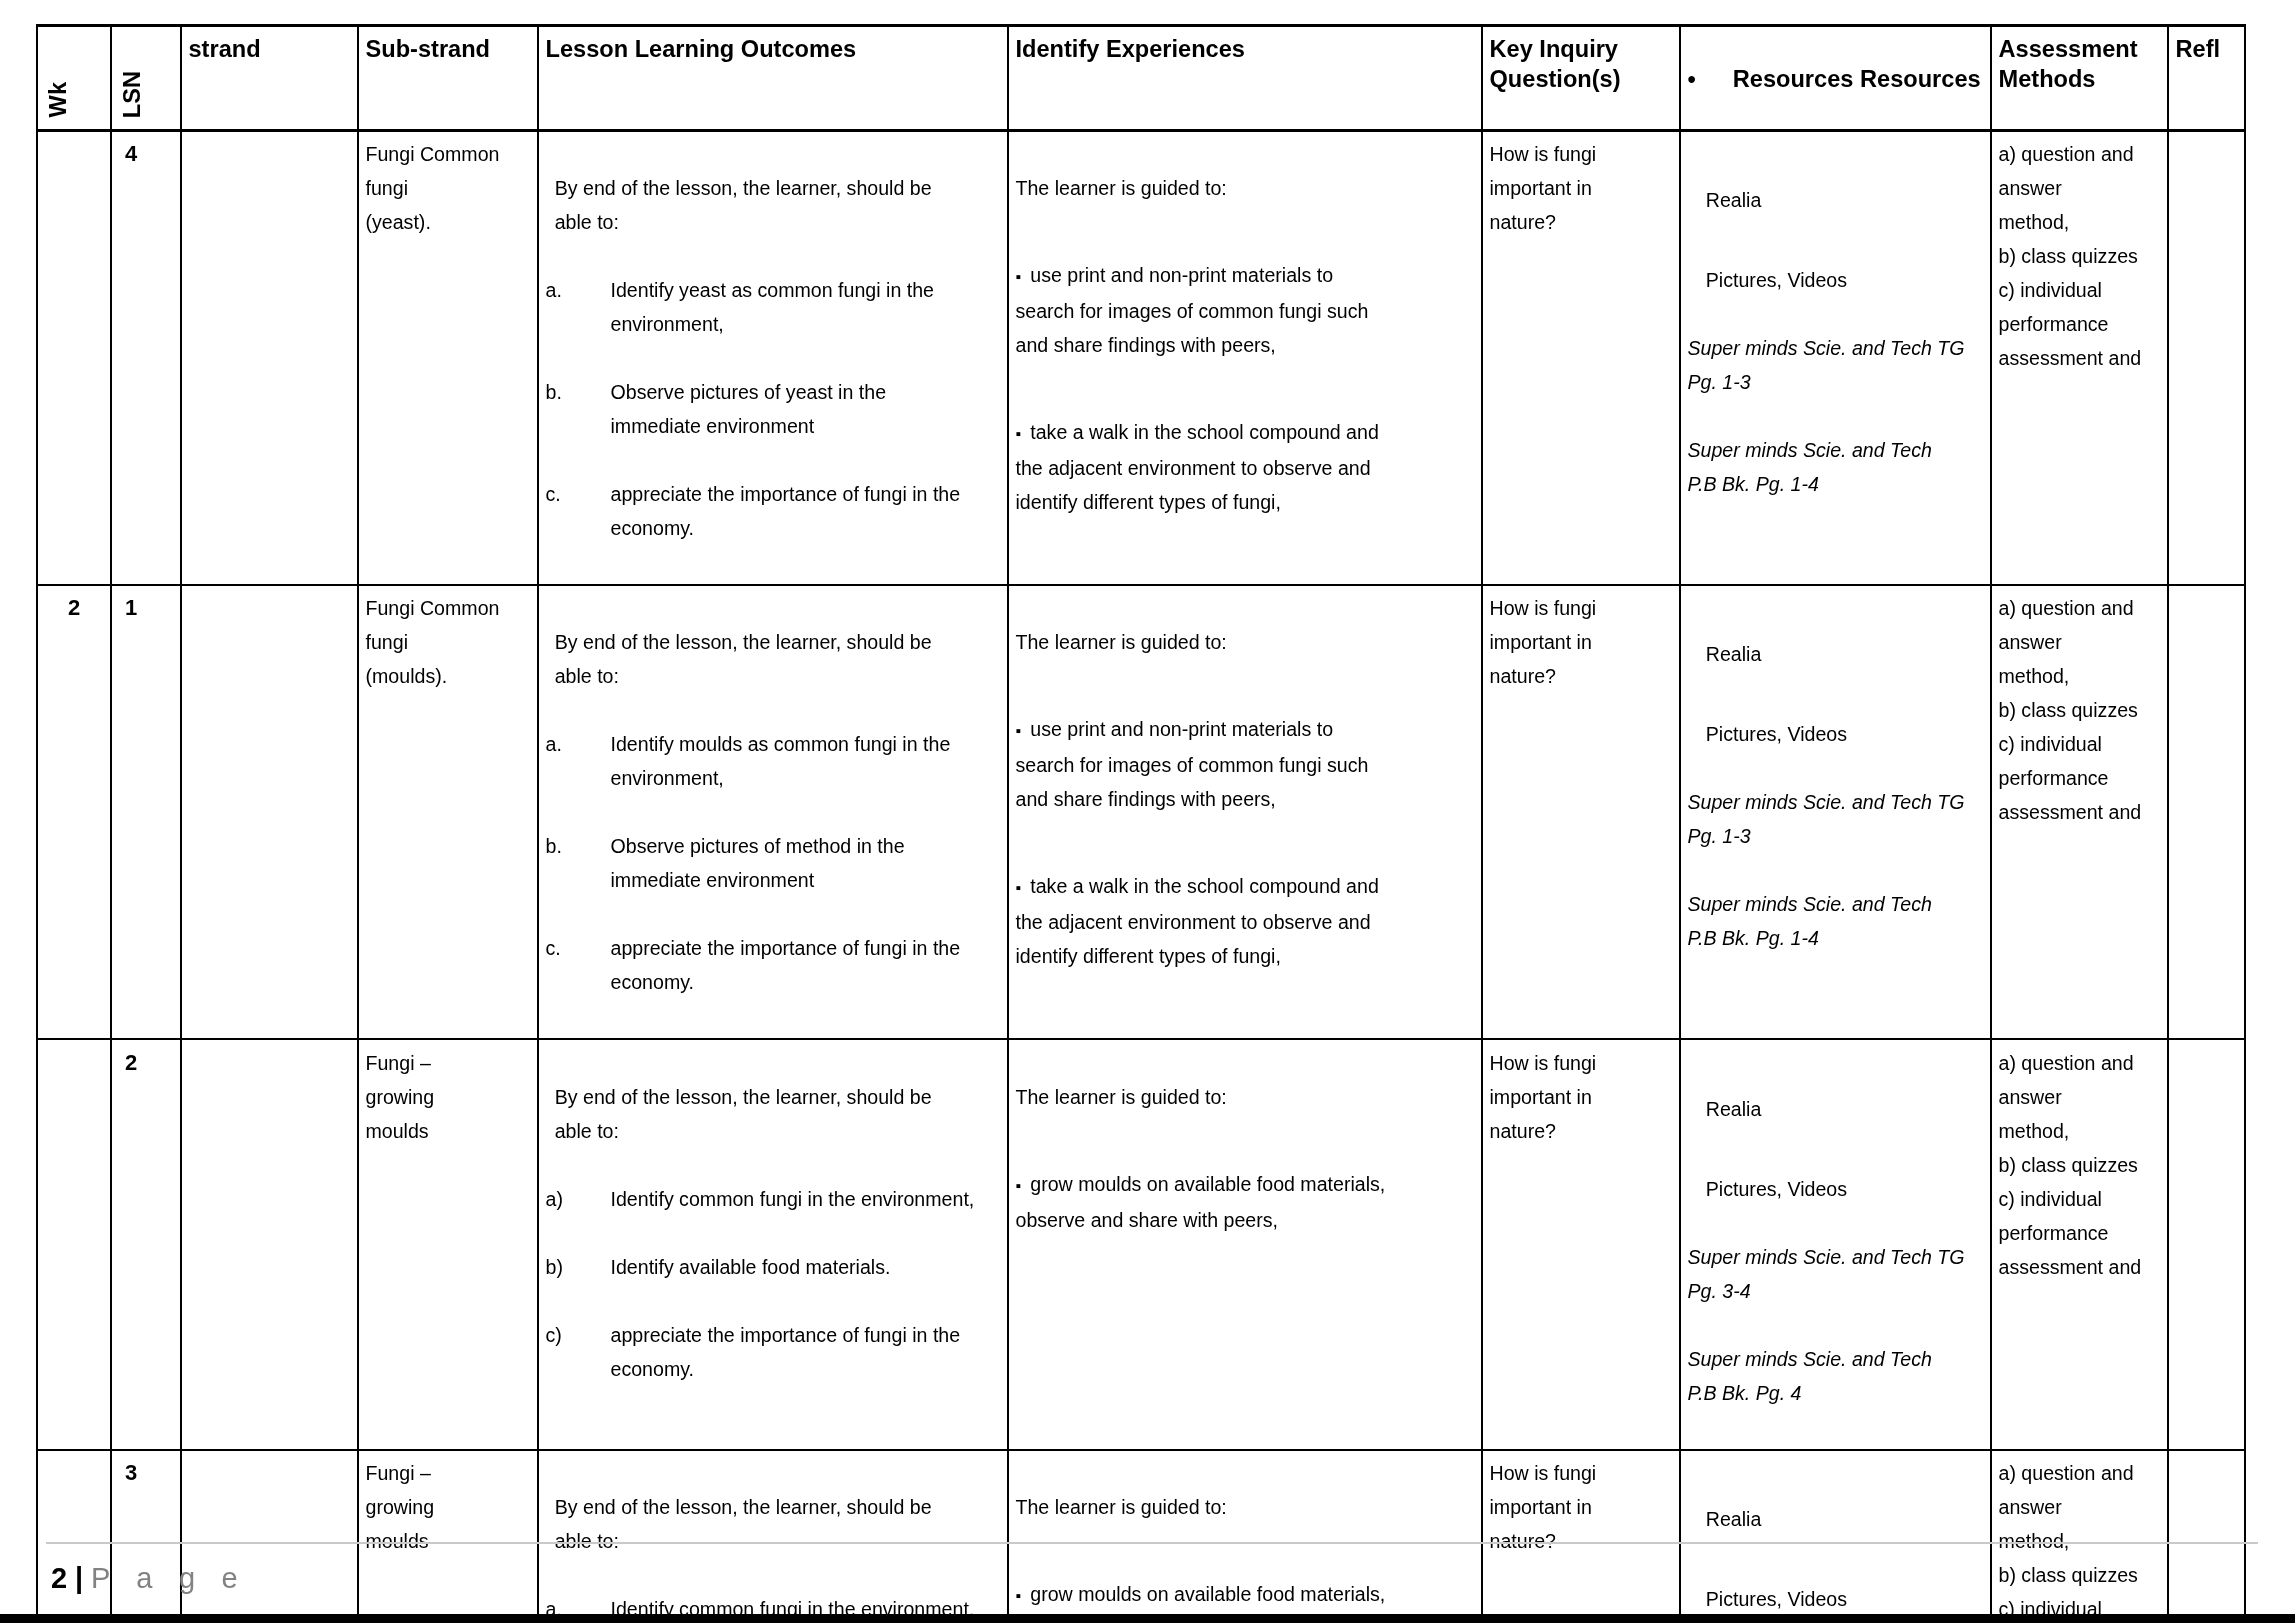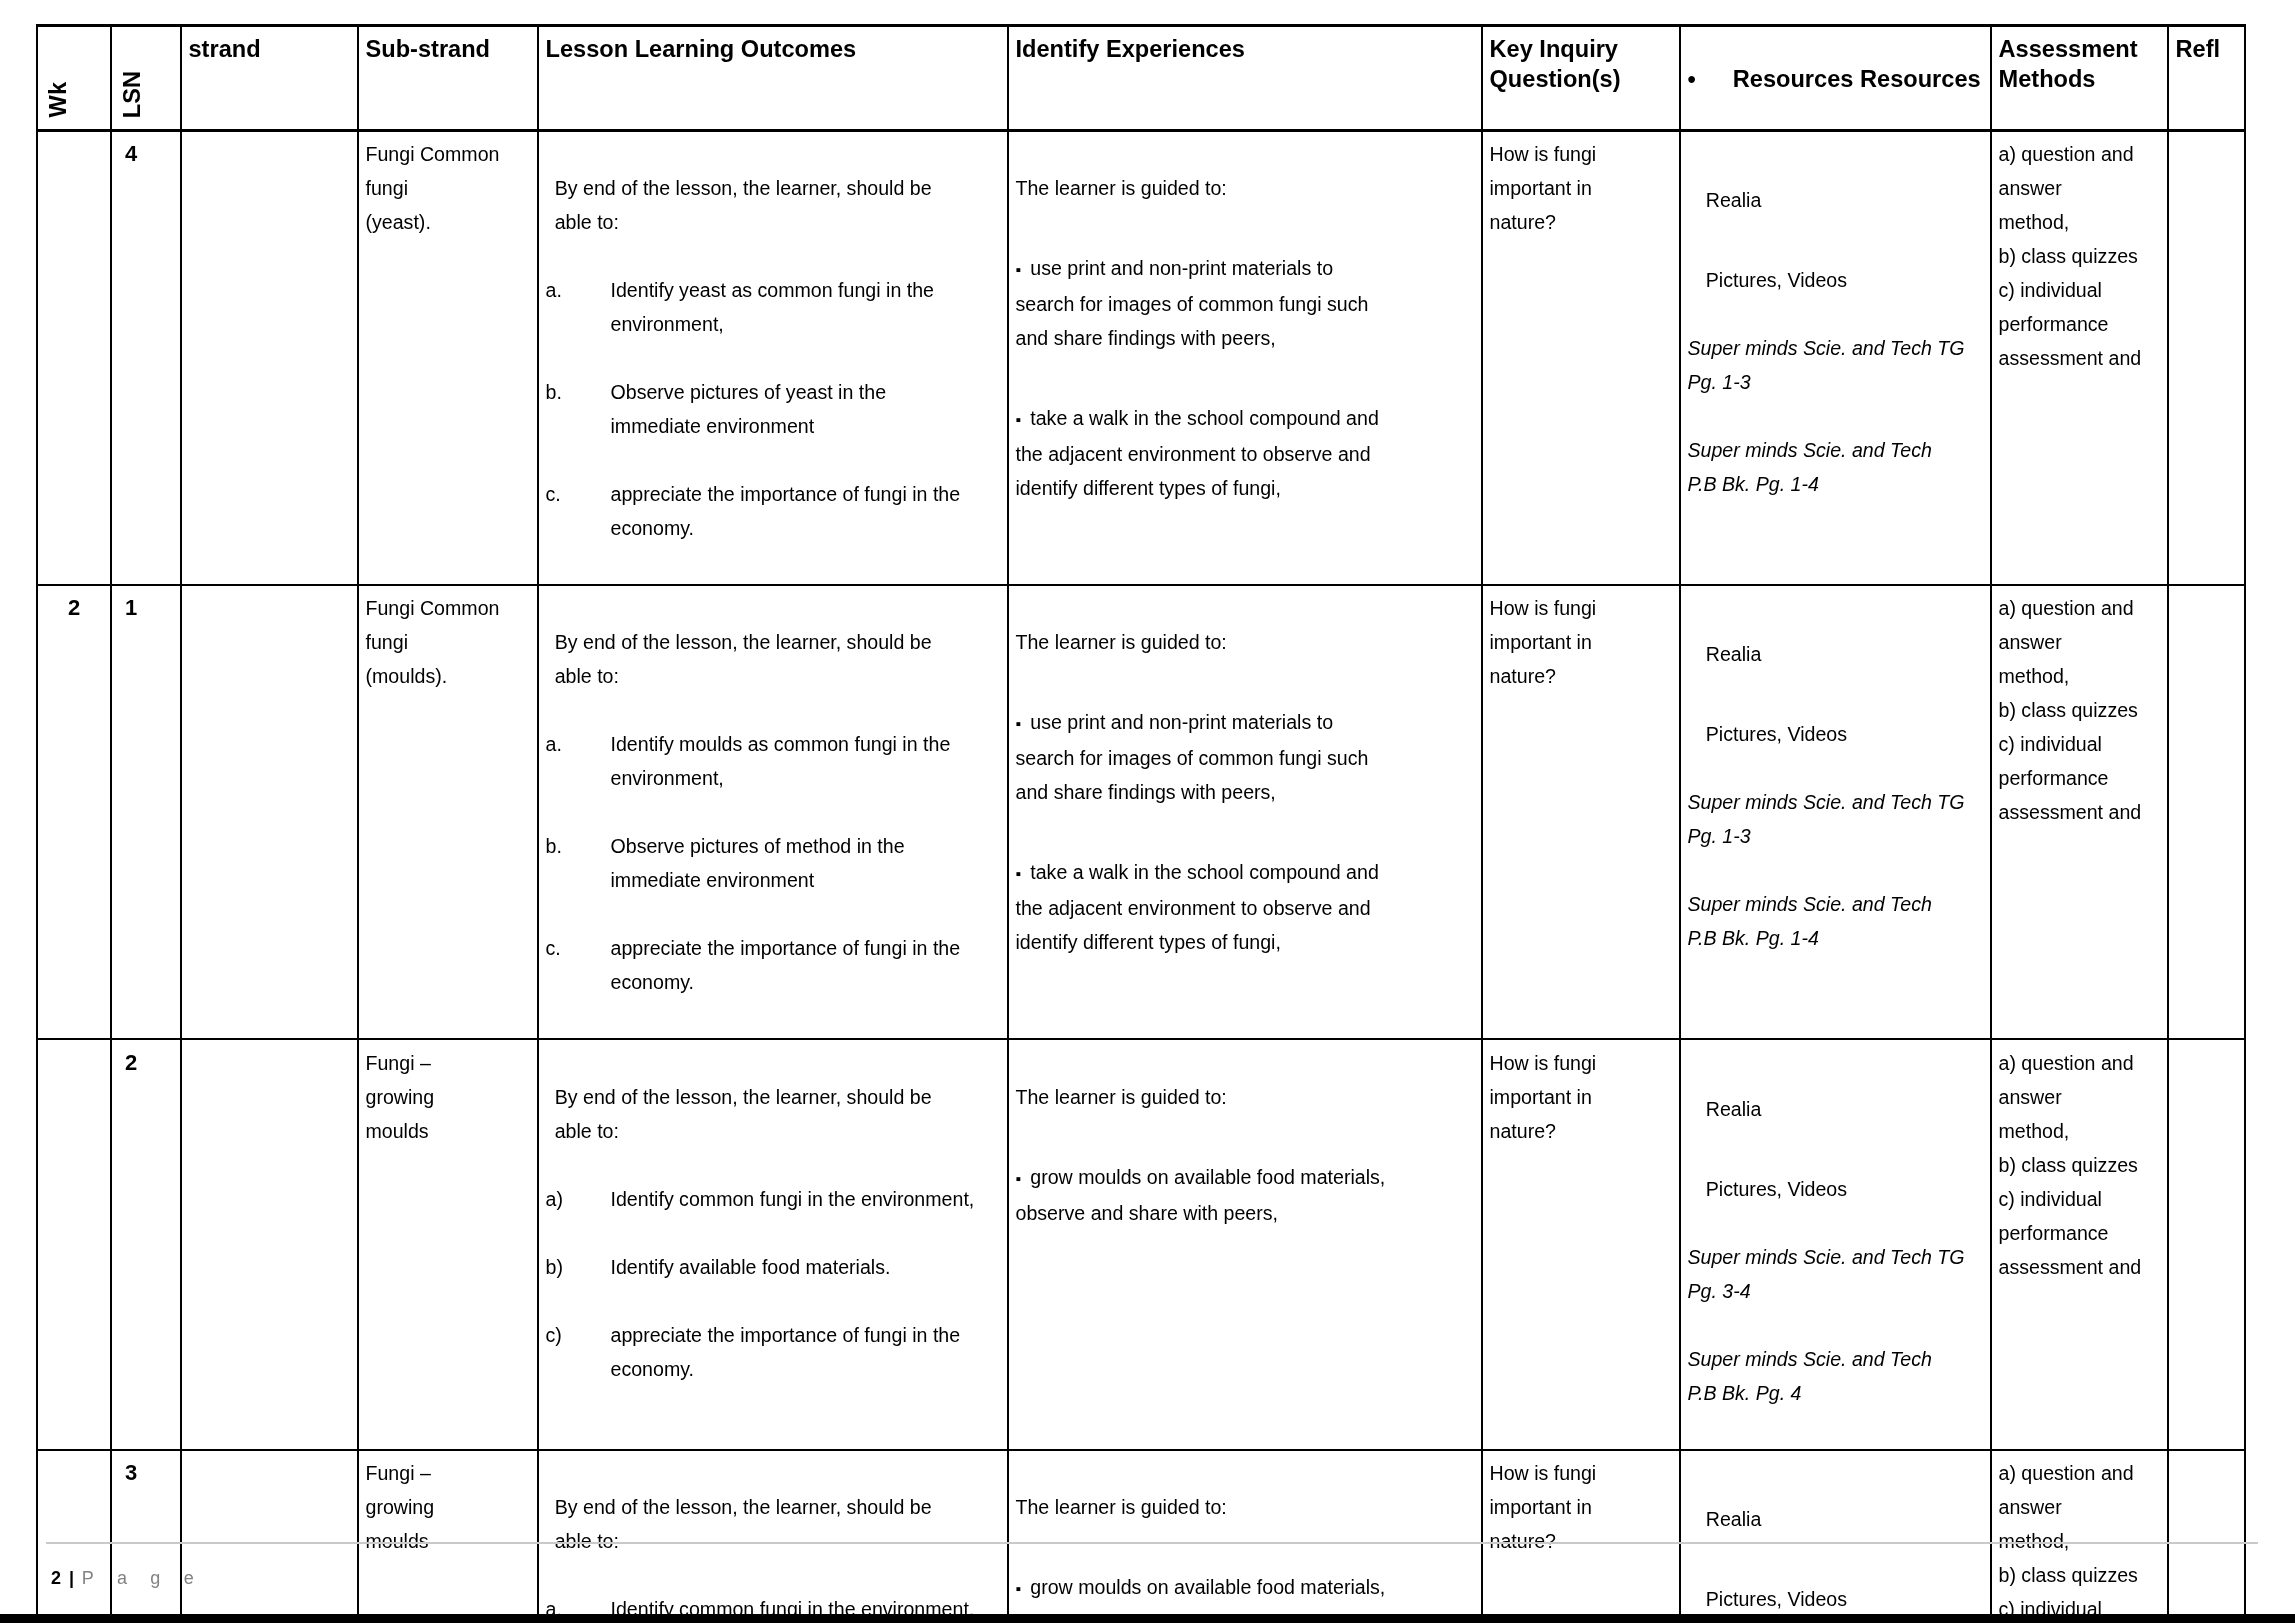--- a/index.html
+++ b/index.html
@@ -13,29 +13,29 @@
   tr.head td{font-weight:700;font-size:23.6px;line-height:30px;border-bottom:3.3px solid #000;padding-top:6.5px;}
   td.vhead{vertical-align:bottom;padding-bottom:3.9px;}
   .vtext{display:inline-block;writing-mode:vertical-rl;transform:rotate(180deg);
          font-weight:700;font-size:23.6px;line-height:26px;}
   td.wk{text-align:center;font-weight:700;font-size:22px;}
   td.lsn{font-weight:700;font-size:22px;padding-left:13px;}
   .intro{padding-left:9.2px;}
   .li{display:flex;}
   .li .m{flex:0 0 65px;}
   .li .t{flex:1;white-space:pre-line;}
-  .bl{margin-top:12px;}
+  .bl{margin-top:19px;}
   .bl .sq{font-size:15.7px;margin-right:9.2px;}
   .rp{padding-left:18.3px;margin-top:12px;}
   .ri{font-style:italic;}
   .res-head{display:flex;align-items:flex-start;}
   .res-head .dot{margin-right:37px;}
   
   .footer-rule{position:absolute;left:46px;top:1542px;width:2212px;height:2px;background:#c9c9c9;}
-  .footer{position:absolute;left:51px;top:1560px;font-size:18px;line-height:37px;}
+  .footer{position:absolute;left:51px;top:1560px;font-size:29px;line-height:37px;}
   .footer .num{font-weight:700;color:#000;}
   .footer .sep{color:#000;font-weight:700;margin:0 7.9px;}
   .footer .lbl{color:#828282;letter-spacing:9.2px;}
   .bottom-bar{position:absolute;left:0;bottom:0;width:2295px;height:9.2px;background:#000;}
 </style>
 </head>
 <body>
 
 <div class="page">
 

